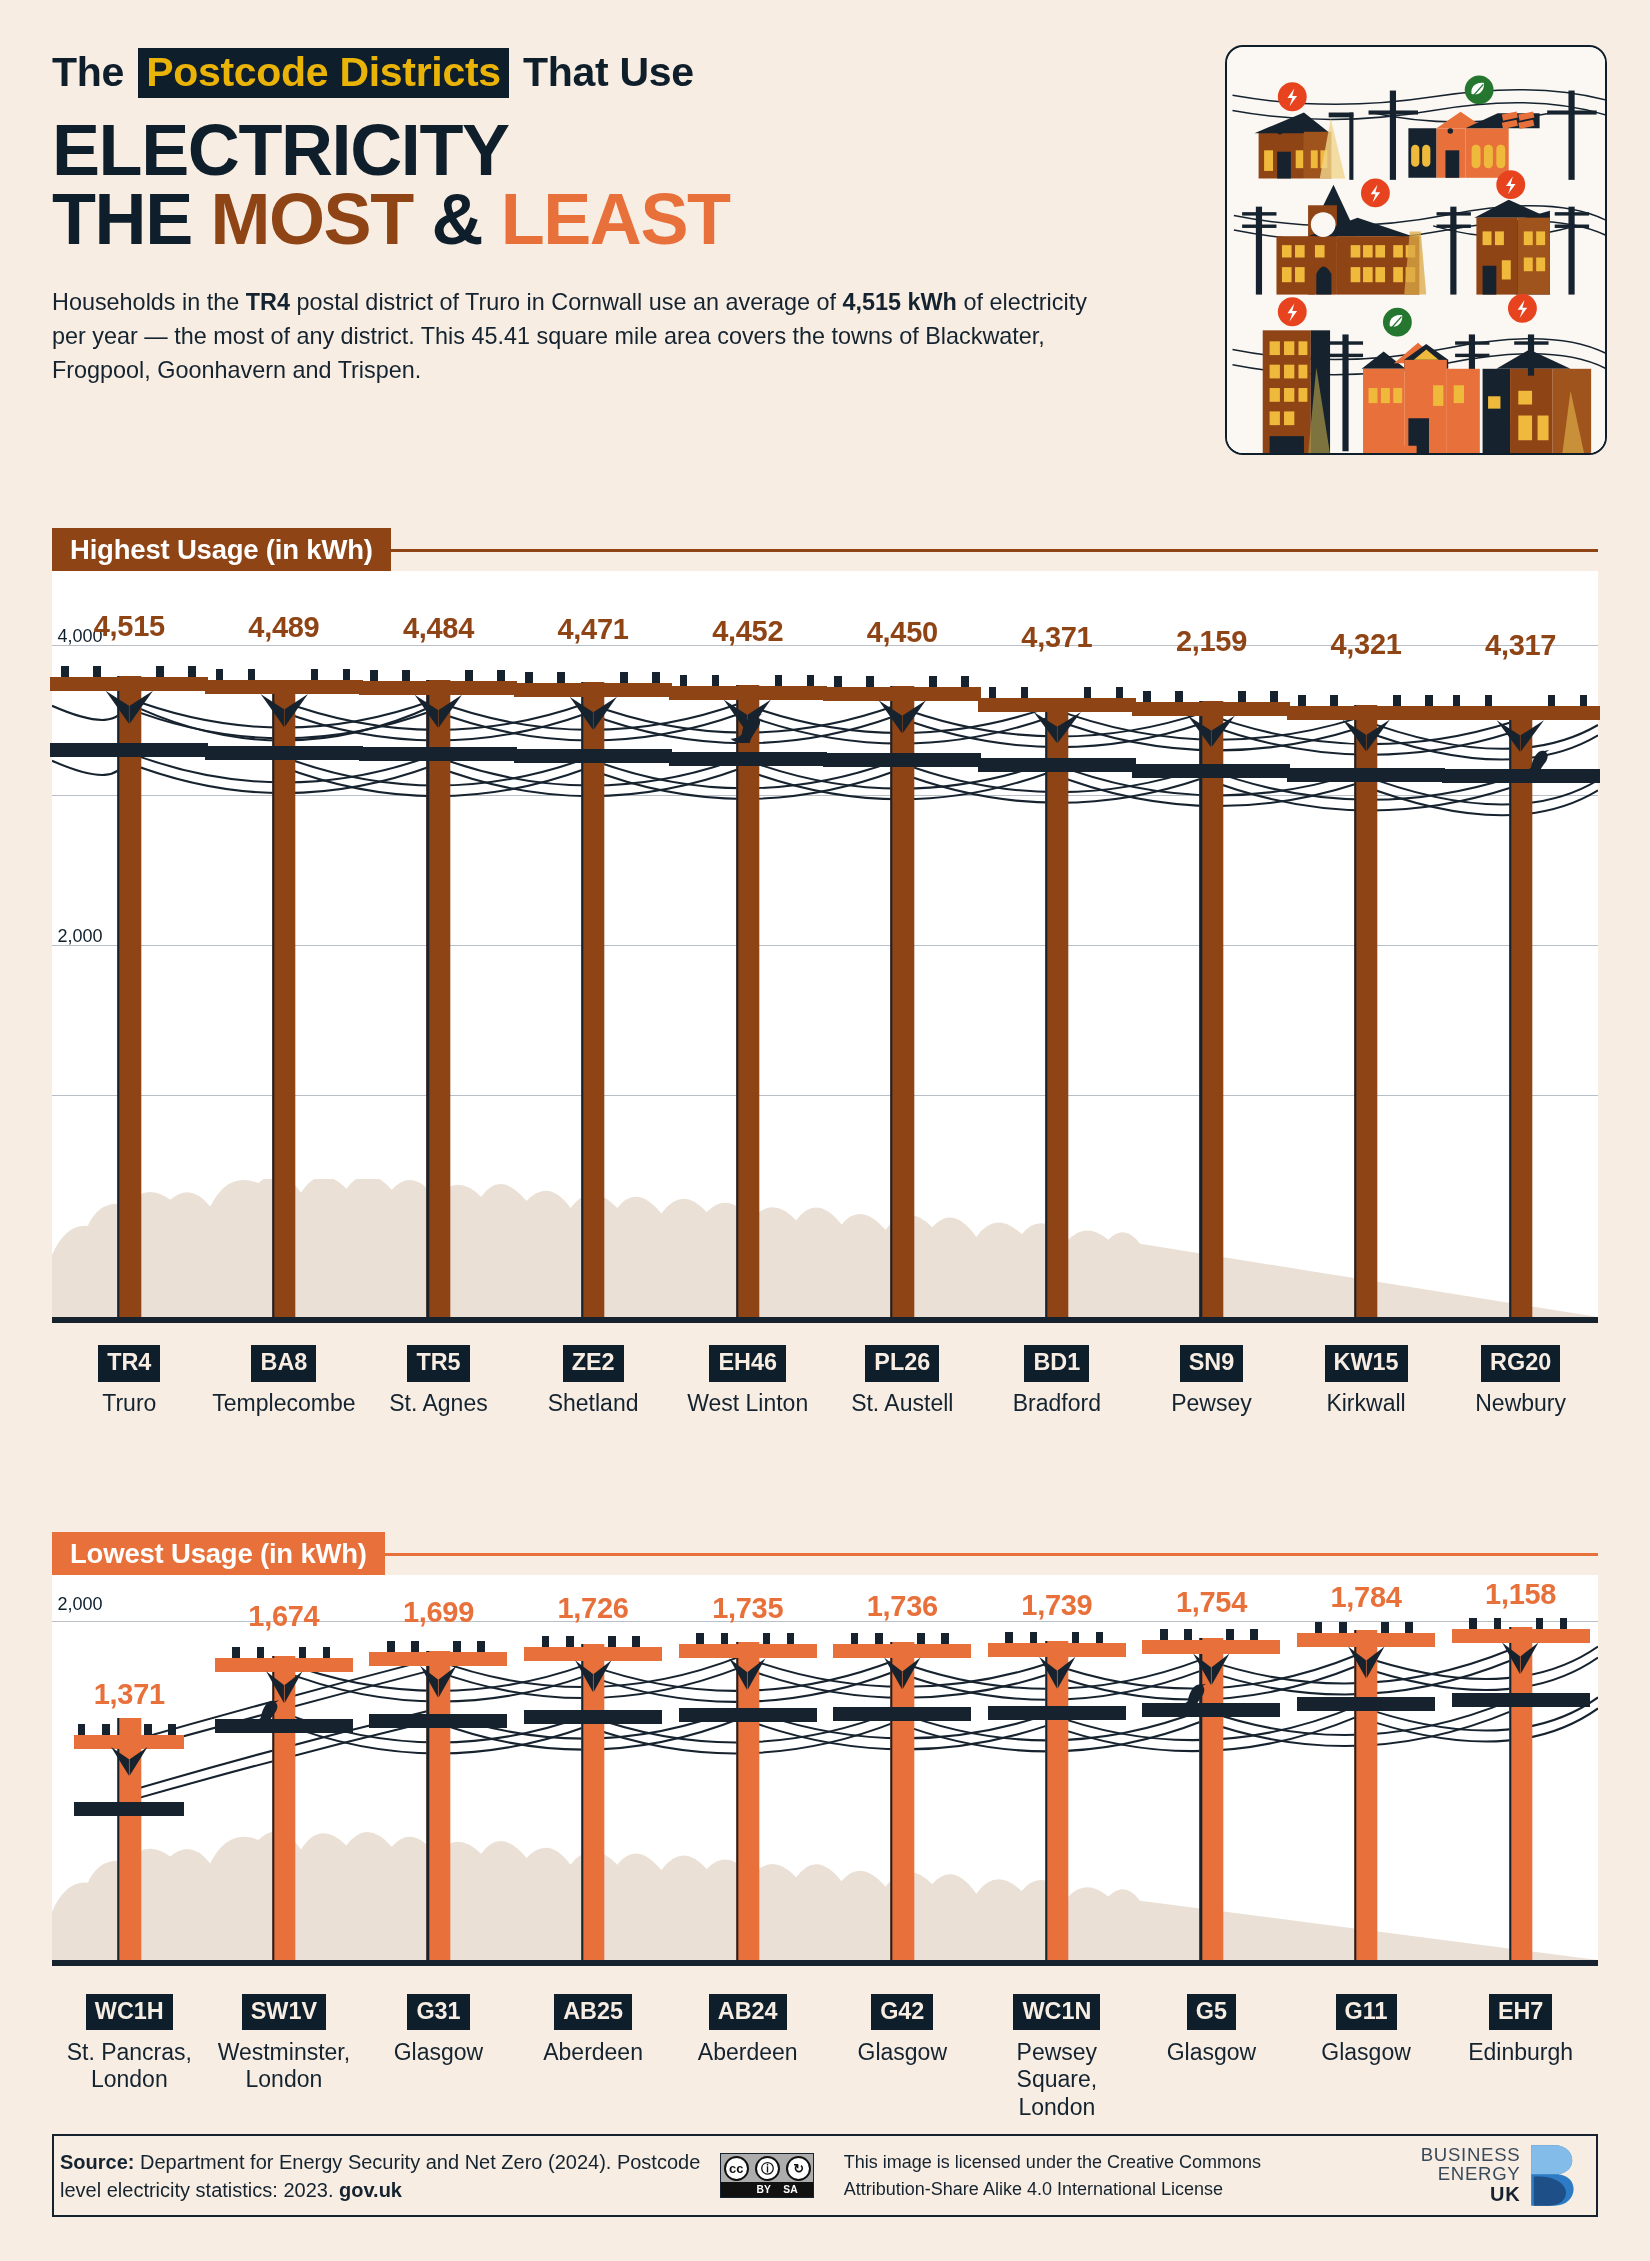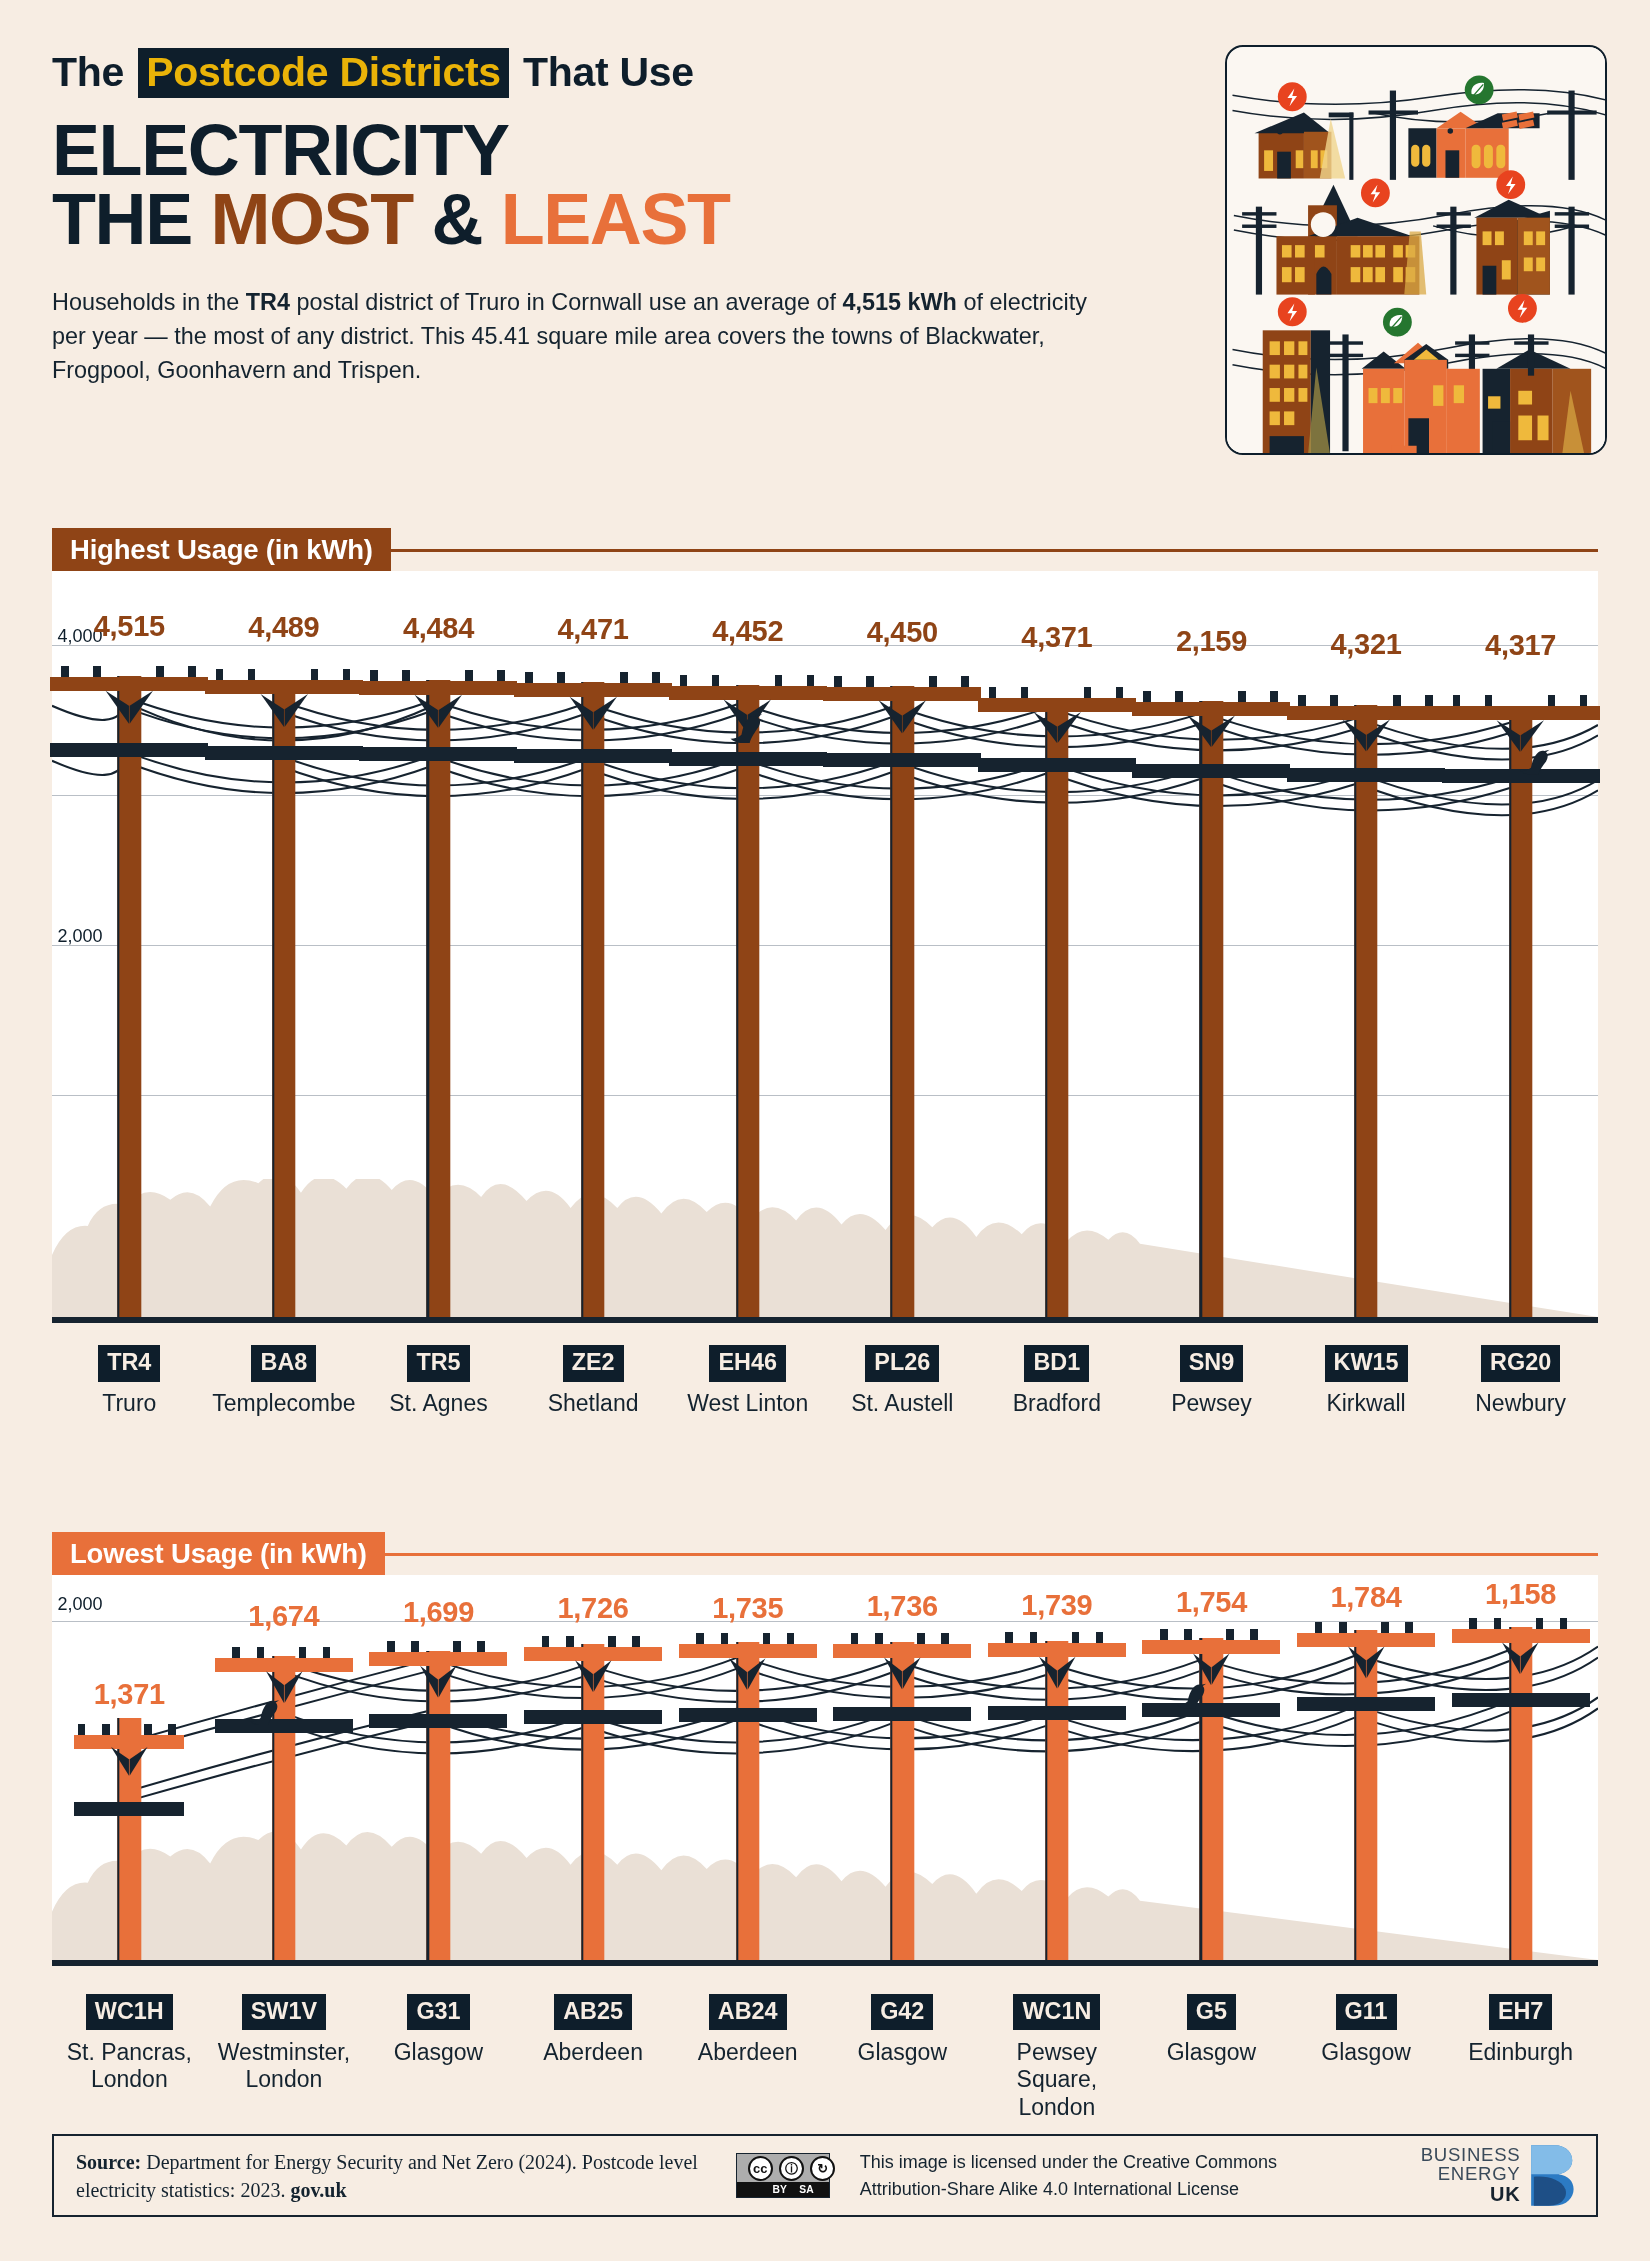--- a/index.html
+++ b/index.html
@@ -117,27 +117,27 @@
   .place {
     margin-top:8.3px; font-size:23px; color:#14232F; text-align:center;
     line-height:1.2; white-space:pre-line;
   }
 
   
   .footer {
     position:absolute; left:52px; top:2134px; width:1546px; height:83px;
     border:2.1px solid #16232F; display:flex; align-items:center;
   }
-  .src { font-size:20px; color:#14232F; line-height:1.4; margin-left:22px; width:646px;font-family:Liberation Serif, serif; }
+  .src { font-size:20px; color:#14232F; line-height:1.4; margin-left:6px; width:646px; }
   .src b { font-weight:800; }
   .cc-badge {
     width:94px; height:45px; background:#ADADAD; border:1.4px solid #16232F;
     position:relative; flex:0 0 auto; margin-left:13.8px;
   }
-  .cc-badge .row1 { position:absolute; top:2.1px; left:11px; display:flex; gap:6.2px; }
+  .cc-badge .row1 { position:absolute; top:2.1px; left:3px; display:flex; gap:6.2px; }
   .cc-badge .circ {
     width:25px; height:25px; border-radius:50%; background:#fff; border:2.1px solid #111;
     font-size:13px; font-weight:800; color:#111; display:flex; align-items:center; justify-content:center;
   }
   .cc-badge .black {
     position:absolute; left:0; right:0; bottom:0; height:15px; background:#111;
     color:#fff; font-size:10.3px; font-weight:800; display:flex; gap:12.4px;
     justify-content:center; align-items:center; padding-left:20.6px;
   }
   .license { font-size:18px; color:#14232F; line-height:1.45; margin-left:30px; width:495px; }

